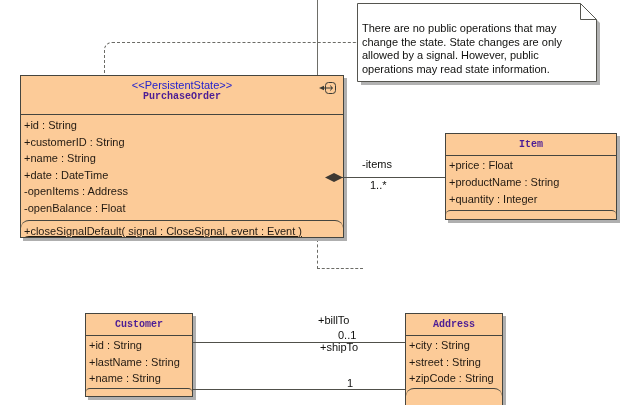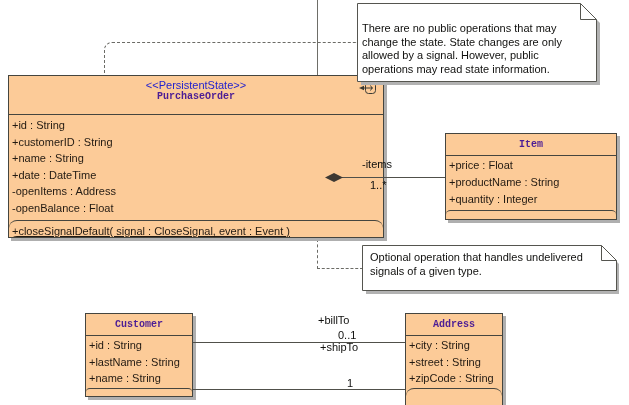--- a/index.html
+++ b/index.html
@@ -41,21 +41,21 @@
 </head>
 <body>
 
 <div class="canvas">
 
   <div class="vline" style="left:317px; top:0; height:75px;"></div>
 
   <div class="anchor1"></div>
   <div class="anchor2"></div>
 
-  <div class="uml-class" style="left:8px; top:75px; width:376px; height:163px;">
+  <div class="uml-class" style="left:20px; top:75px; width:324px; height:163px;">
     <div class="cls-header" style="height:38px;">
       <div class="stereotype">&lt;&lt;PersistentState&gt;&gt;</div>
       <div class="cls-name">PurchaseOrder</div>
       <svg class="sm-icon" width="19" height="16" viewBox="0 0 19 16">
         <rect x="7.5" y="2.5" width="10" height="11" rx="3" fill="none" stroke="#3A3A34" stroke-width="1"></rect>
         <path d="M12.5 5.5 q3 2.5 0 5" fill="none" stroke="#3A3A34" stroke-width="1"></path>
         <line x1="15" y1="8" x2="4" y2="8" stroke="#3A3A34" stroke-width="1"></line>
         <polygon points="1,8 6,5.8 6,10.2" fill="#3A3A34"></polygon>
       </svg>
     </div>
@@ -130,25 +130,14 @@
       <path d="M223.5 0.5 V16.5 H239.5" fill="none" stroke="#55554F"></path>
     </svg>
     <div class="note-text" style="left:5px; top:19px;">
       <div>There are no public operations that may</div>
       <div>change the state. State changes are only</div>
       <div>allowed by a signal. However, public</div>
       <div>operations may read state information.</div>
     </div>
   </div>
 
-  <div class="note" style="left:362px; top:245px; width:259px; height:50px;">
-    <svg width="259" height="50" viewBox="0 0 259 50">
-      <path d="M4 4 H242 L257 19 V49 H4 Z" fill="#B2B2B2"></path>
-      <path d="M0.5 0.5 H239.5 L254.5 15.5 V45.5 H0.5 Z" fill="#FFFFFF" stroke="#55554F"></path>
-      <path d="M239.5 0.5 V15.5 H254.5" fill="none" stroke="#55554F"></path>
-    </svg>
-    <div class="note-text" style="left:8px; top:6px;">
-      <div>Optional operation that handles undelivered</div>
-      <div>signals of a given type.</div>
-    </div>
-  </div>
 
 </div>
 
 </body></html>

